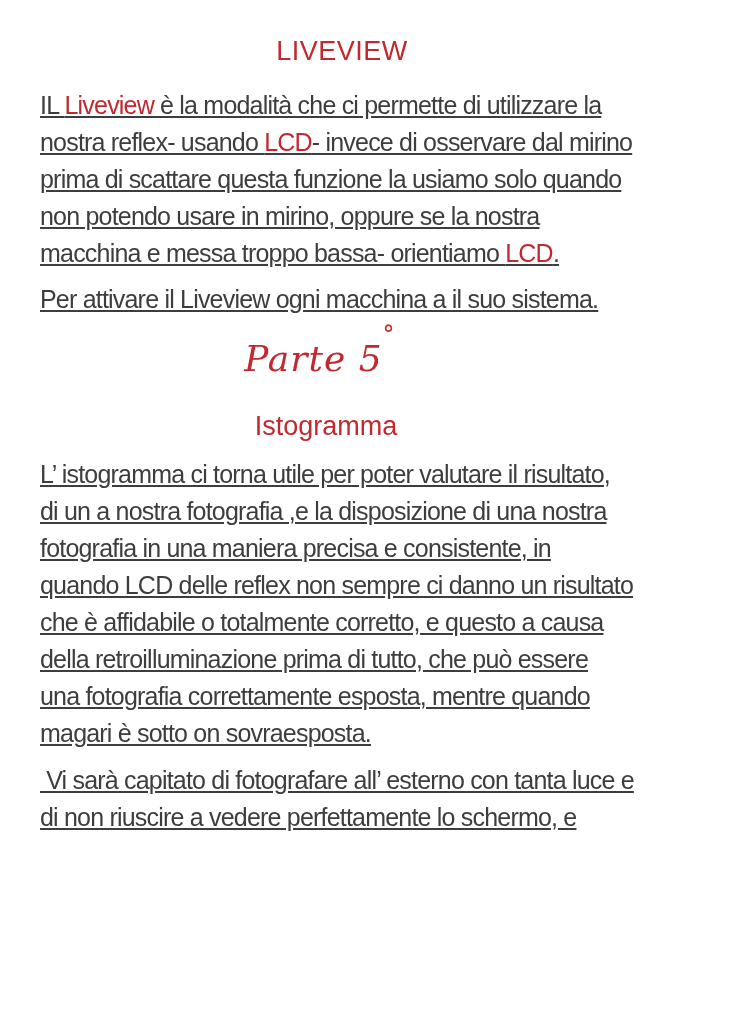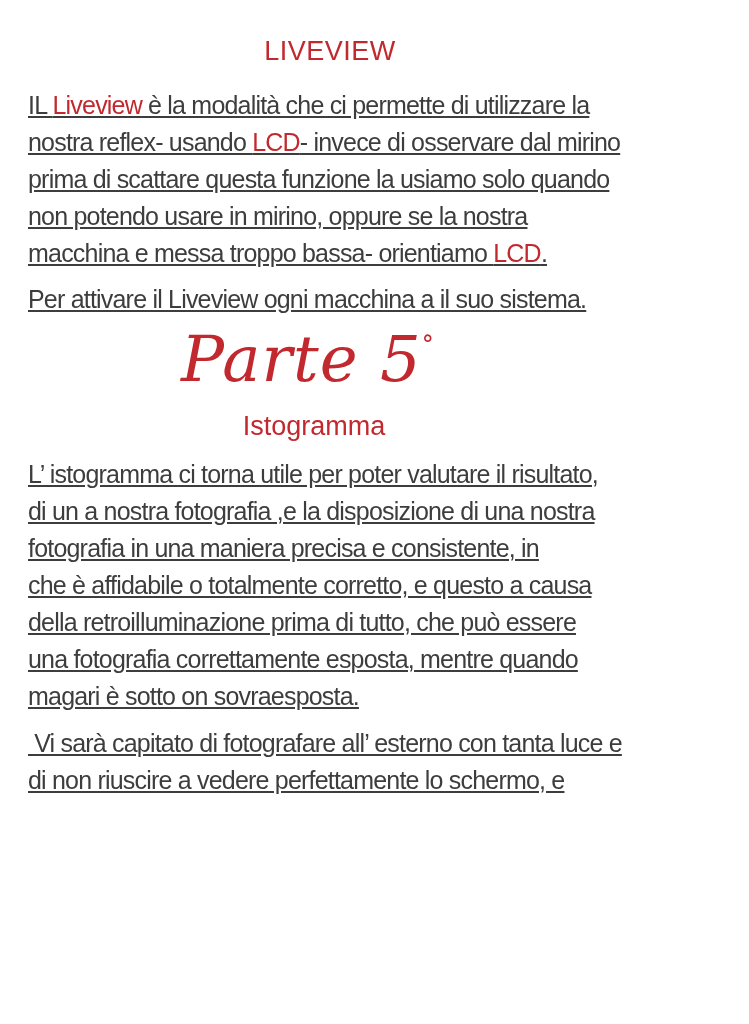--- a/index.html
+++ b/index.html
@@ -7,21 +7,21 @@
     padding: 0;
     width: 749px;
     height: 1024px;
     overflow: hidden;
     background: var(--bg, #ffffff);
   }
   .page {
     box-sizing: border-box;
     width: 749px;
     height: 1024px;
-    padding: 36px 0 0 28px;
+    padding: 36px 0 0 40px;
     font-family: "Liberation Sans", "DejaVu Sans", sans-serif;
     color: var(--text, #3d3d3d);
     font-size: 25px;
     letter-spacing: -0.8px;
     line-height: 37px;
   }
   .heading {
     width: 672px;
     text-align: center;
     font-weight: 400;
@@ -54,21 +54,21 @@
     text-align: center;
     transform: translateX(-57px);
     margin: 6px 0 16px 0;
     line-height: 70px;
     height: 70px;
     color: var(--accent, #c2292f);
   }
   .part-heading .script {
     font-family: "DejaVu Serif", "Liberation Serif", serif;
     font-style: italic;
-    font-size: 64px;
+    font-size: 36px;
     letter-spacing: 1px;
     text-align: center;
   }
   .part-heading .degree {
     font-family: "DejaVu Serif", "Liberation Serif", serif;
     font-size: 24px;
     vertical-align: 28px;
     line-height: 0;
   }
 </style>
@@ -95,20 +95,21 @@
     <span class="script">Parte 5</span><span class="degree">°</span>
   </div>
 
   <h2 class="heading heading-istogramma">Istogramma</h2>
 
 
   <div class="para mb10">
       <div class="line"><span>L’ istogramma ci torna utile per poter valutare il risultato,</span></div>
       <div class="line"><span>di un a nostra fotografia ,e la disposizione di una nostra</span></div>
       <div class="line"><span>fotografia in una maniera precisa e consistente, in</span></div>
+      <div class="line"><span>quando LCD delle reflex non sempre ci danno un risultato</span></div>
       <div class="line"><span>che è affidabile o totalmente corretto, e questo a causa</span></div>
       <div class="line"><span>della retroilluminazione prima di tutto, che può essere</span></div>
       <div class="line"><span>una fotografia correttamente esposta, mentre quando</span></div>
       <div class="line"><span>magari è sotto on sovraesposta.</span></div>
     </div>
 
   <div class="para">
       <div class="line"><span> Vi sarà capitato di fotografare all’ esterno con tanta luce e</span></div>
       <div class="line"><span>di non riuscire a vedere perfettamente lo schermo, e</span></div>
     </div>

